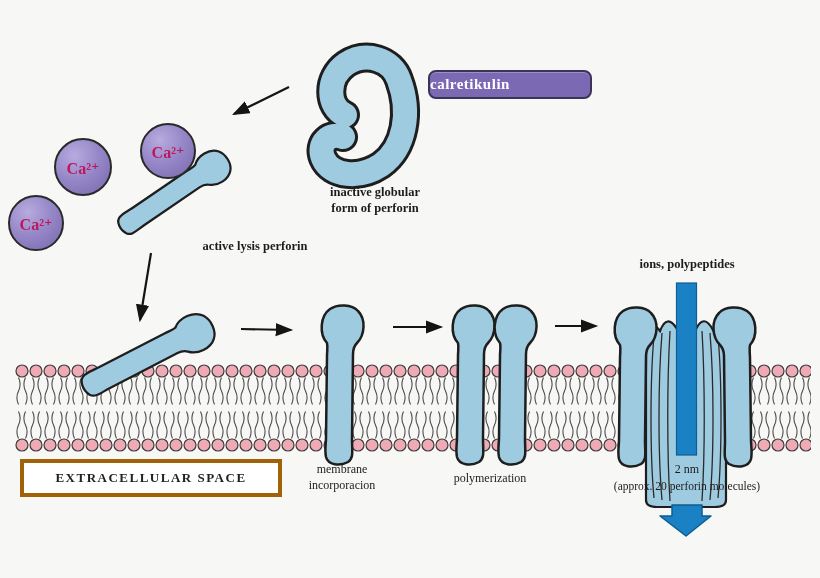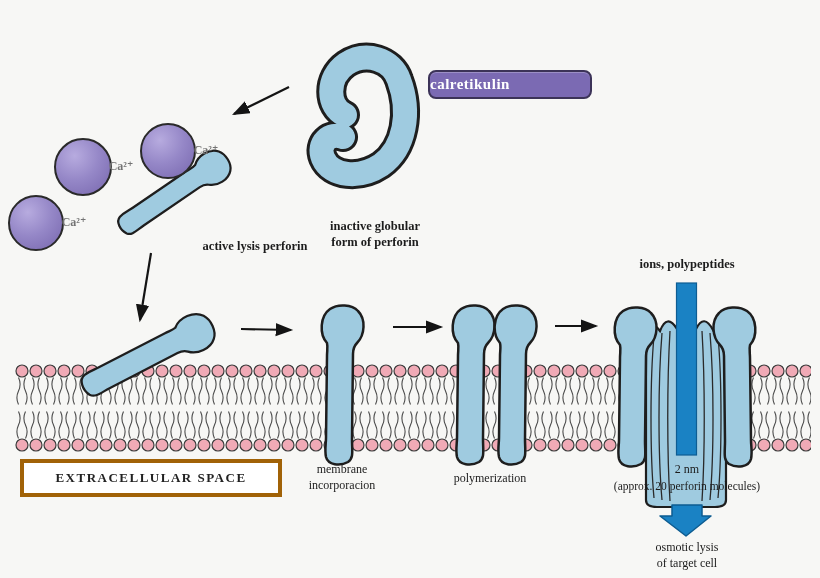--- a/index.html
+++ b/index.html
@@ -13,21 +13,21 @@
     background:#7b6ab3;border:2px solid #3c3358;border-radius:8px;
     color:#ffffff;font-weight:bold;font-size:15px;text-align:left;
     line-height:25px;letter-spacing:.5px;box-shadow:inset 0 1px 0 rgba(255,255,255,.25);
   }
   .extracell{
     position:absolute;left:20px;top:459px;width:254px;height:30px;
     background:#ffffff;border:4px solid #a16207;color:#222;
     font-weight:bold;font-size:13px;letter-spacing:1.5px;
     text-align:center;line-height:30px;
   }
-  .ca-label{position:absolute;width:56px;text-align:center;font-weight:bold;font-size:12px;color:#737373;padding-left:38px;}
+  .ca-label{position:absolute;width:56px;text-align:center;font-weight:bold;font-size:16px;color:#be185d;}
 </style>
 </head>
 <body>
 
 <div class="stage">
 
   <svg width="820" height="578" viewBox="0 0 820 578">
     <defs>
       <pattern id="lipid" patternUnits="userSpaceOnUse" x="15" y="364" width="14" height="88">
         <path d="M3.5,13.5 q3.2,6.8 0,13.5 q-3.2,6.8 0,13.5" fill="none" stroke="#4a4a4a" stroke-width="1.1"></path>
@@ -97,21 +97,21 @@
       <line x1="393" y1="327" x2="441" y2="327" marker-end="url(#ah)"></line>
       <line x1="555" y1="326" x2="596" y2="326" marker-end="url(#ah)"></line>
     </g>
 
     <polygon points="672,505 702,505 702,516 711,516 686,536 660,516 672,516" stroke="#0d5c91" stroke-width="1.5" stroke-linejoin="round" fill="#1a82c4"></polygon>
   </svg>
 
   <div class="pill">calretikulin</div>
 
   <div class="lbl bold" style="left:290px;top:184px;width:170px;font-size:12.5px;">
-    <span style="display:block;margin-top:34px;">inactive globular</span>
+    <span style="display:block;">inactive globular</span>
     <span style="display:block;">form of perforin</span>
   </div>
 
   <div class="lbl bold" style="left:170px;top:238px;width:170px;font-size:12.5px;">active lysis perforin</div>
 
   <div class="ca-label" style="left:140px;top:143px;">Ca²⁺</div>
   <div class="ca-label" style="left:55px;top:159px;">Ca²⁺</div>
   <div class="ca-label" style="left:8px;top:215px;">Ca²⁺</div>
 
   <div class="extracell">EXTRACELLULAR SPACE</div>
@@ -121,18 +121,14 @@
     <span style="display:block;">incorporacion</span>
   </div>
 
   <div class="lbl bold" style="left:612px;top:256px;width:150px;font-size:12.5px;">ions, polypeptides</div>
 
   <div class="lbl" style="left:430px;top:470px;width:120px;font-size:12px;">polymerization</div>
 
   <div class="lbl" style="left:637px;top:461px;width:100px;font-size:12px;">2 nm</div>
   <div class="lbl" style="left:597px;top:478px;width:180px;font-size:11.5px;">(approx. 20 perforin molecules)</div>
 
-  <div class="lbl" style="left:627px;top:539px;width:120px;font-size:12px;">
-    <span style="display:block;">osmotic lysis</span>
-    <span style="display:block;">of target cell</span>
-  </div>
 
 </div>
 
 </body></html>

